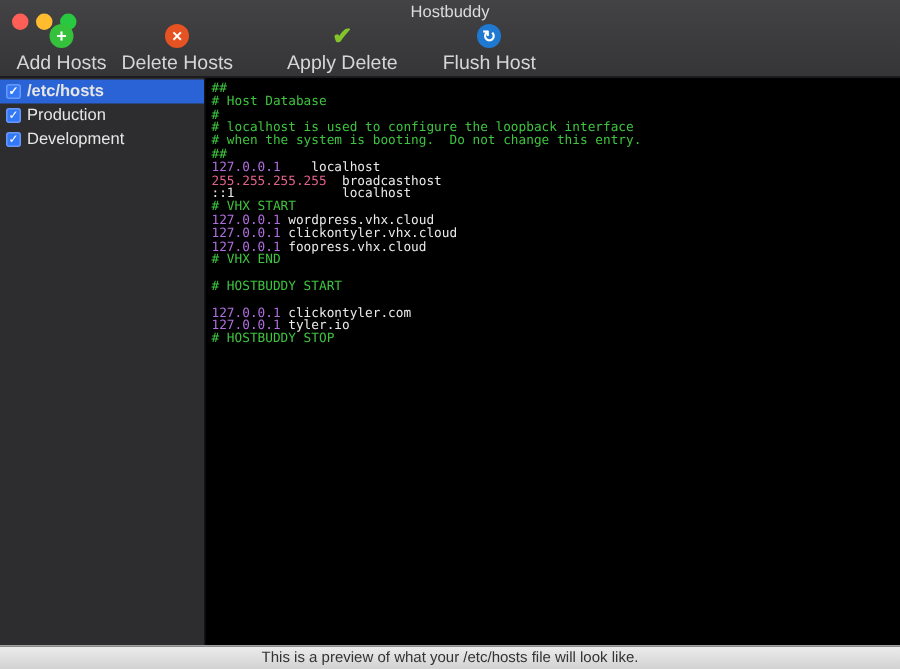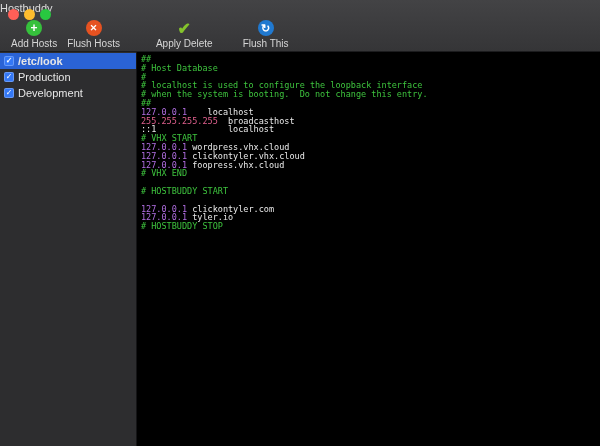--- a/index.html
+++ b/index.html
@@ -9,39 +9,39 @@
   .window { width:600px; height:446px; display:flex; flex-direction:column; }
 
   
   .chrome {
     position:relative; height:52px; flex:0 0 52px;
     background:linear-gradient(#434345, #353537);
     border-bottom:1px solid #1c1c1e;
   }
   .window-title {
     position:absolute; top:2px; left:0; right:0;
-    text-align:left; font-size:11px; color:#dcdcdc;
+    text-align:center; font-size:11px; color:#dcdcdc;
   }
   .traffic-lights { position:absolute; top:9px; left:8px; display:flex; gap:5px; }
   .tl { width:11px; height:11px; border-radius:50%; display:inline-block; }
   .tl.red    { background:var(--traffic-red,#ff5f57); }
   .tl.yellow { background:var(--traffic-yellow,#febc2e); }
   .tl.green  { background:var(--traffic-green,#28c840); }
 
   .toolbar { position:absolute; left:6px; bottom:2px; display:flex; align-items:flex-end; }
   .tb-btn { display:flex; flex-direction:column; align-items:center; padding:0 5px; cursor:default; }
   .tb-btn:nth-child(3) { margin-left:26px; }
   .tb-btn:nth-child(4) { margin-left:20px; }
   .tb-icon {
     width:16px; height:16px; border-radius:50%;
     display:flex; align-items:center; justify-content:center;
     font-weight:bold;
   }
   .tb-icon.glyph-only { border-radius:0; background:transparent !important; }
-  .tb-label { font-size:10px; color:#d6d6d6; margin-top:2px; white-space:nowrap; }
+  .tb-label { font-size:13px; color:#d6d6d6; margin-top:2px; white-space:nowrap; }
 
   
   .main { flex:1 1 auto; display:flex; min-height:0; }
 
   .sidebar {
     width:137px; flex:0 0 137px;
     background:#2d2d2f; border-right:1px solid #151517;
     padding-top:1px;
   }
   .side-item {
@@ -91,45 +91,48 @@
       <span class="tl yellow"></span>
       <span class="tl green"></span>
     </div>
     <div class="toolbar" id="toolbar">
         <div class="tb-btn">
           <span class="tb-icon" style="background: rgb(54, 193, 60); color: rgb(255, 255, 255); font-size: 12px;">+</span>
           <span class="tb-label">Add Hosts</span>
         </div>
         <div class="tb-btn">
           <span class="tb-icon" style="background: rgb(230, 82, 33); color: rgb(255, 255, 255); font-size: 9px;">✕</span>
-          <span class="tb-label">Flush Hosts</span>
+          <span class="tb-label">Delete Hosts</span>
         </div>
         <div class="tb-btn">
           <span class="tb-icon glyph-only" style="background: transparent; color: rgb(132, 195, 44); font-size: 16px;">✔</span>
           <span class="tb-label">Apply Delete</span>
         </div>
         <div class="tb-btn">
           <span class="tb-icon" style="background: rgb(32, 121, 208); color: rgb(255, 255, 255); font-size: 11px;">↻</span>
-          <span class="tb-label">Flush This</span>
+          <span class="tb-label">Flush Host</span>
         </div>
       </div>
   </header>
 
   <div class="main">
     <aside class="sidebar" id="sidebar">
         <div class="side-item selected">
           <span class="checkbox">✓</span>
-          <span class="side-label">/etc/look</span>
+          <span class="side-label">/etc/hosts</span>
         </div>
         <div class="side-item">
           <span class="checkbox">✓</span>
           <span class="side-label">Production</span>
         </div>
         <div class="side-item">
           <span class="checkbox">✓</span>
           <span class="side-label">Development</span>
         </div>
       </aside>
     <section class="editor" id="editor"><div class="code-line"><span class="seg-comment">##</span></div><div class="code-line"><span class="seg-comment"># Host Database</span></div><div class="code-line"><span class="seg-comment">#</span></div><div class="code-line"><span class="seg-comment"># localhost is used to configure the loopback interface</span></div><div class="code-line"><span class="seg-comment"># when the system is booting.  Do not change this entry.</span></div><div class="code-line"><span class="seg-comment">##</span></div><div class="code-line"><span class="seg-ip">127.0.0.1</span><span class="seg-host">    localhost</span></div><div class="code-line"><span class="seg-ip2">255.255.255.255</span><span class="seg-host">  broadcasthost</span></div><div class="code-line"><span class="seg-host">::1</span><span class="seg-host">              localhost</span></div><div class="code-line"><span class="seg-comment"># VHX START</span></div><div class="code-line"><span class="seg-ip">127.0.0.1</span><span class="seg-host"> wordpress.vhx.cloud</span></div><div class="code-line"><span class="seg-ip">127.0.0.1</span><span class="seg-host"> clickontyler.vhx.cloud</span></div><div class="code-line"><span class="seg-ip">127.0.0.1</span><span class="seg-host"> foopress.vhx.cloud</span></div><div class="code-line"><span class="seg-comment"># VHX END</span></div><div class="code-line">&nbsp;</div><div class="code-line"><span class="seg-comment"># HOSTBUDDY START</span></div><div class="code-line">&nbsp;</div><div class="code-line"><span class="seg-ip">127.0.0.1</span><span class="seg-host"> clickontyler.com</span></div><div class="code-line"><span class="seg-ip">127.0.0.1</span><span class="seg-host"> tyler.io</span></div><div class="code-line"><span class="seg-comment"># HOSTBUDDY STOP</span></div></section>
   </div>
 
+  <footer class="statusbar">
+    <span>This is a preview of what your /etc/hosts file will look like.</span>
+  </footer>
 
 </div>
 
 </body></html>

